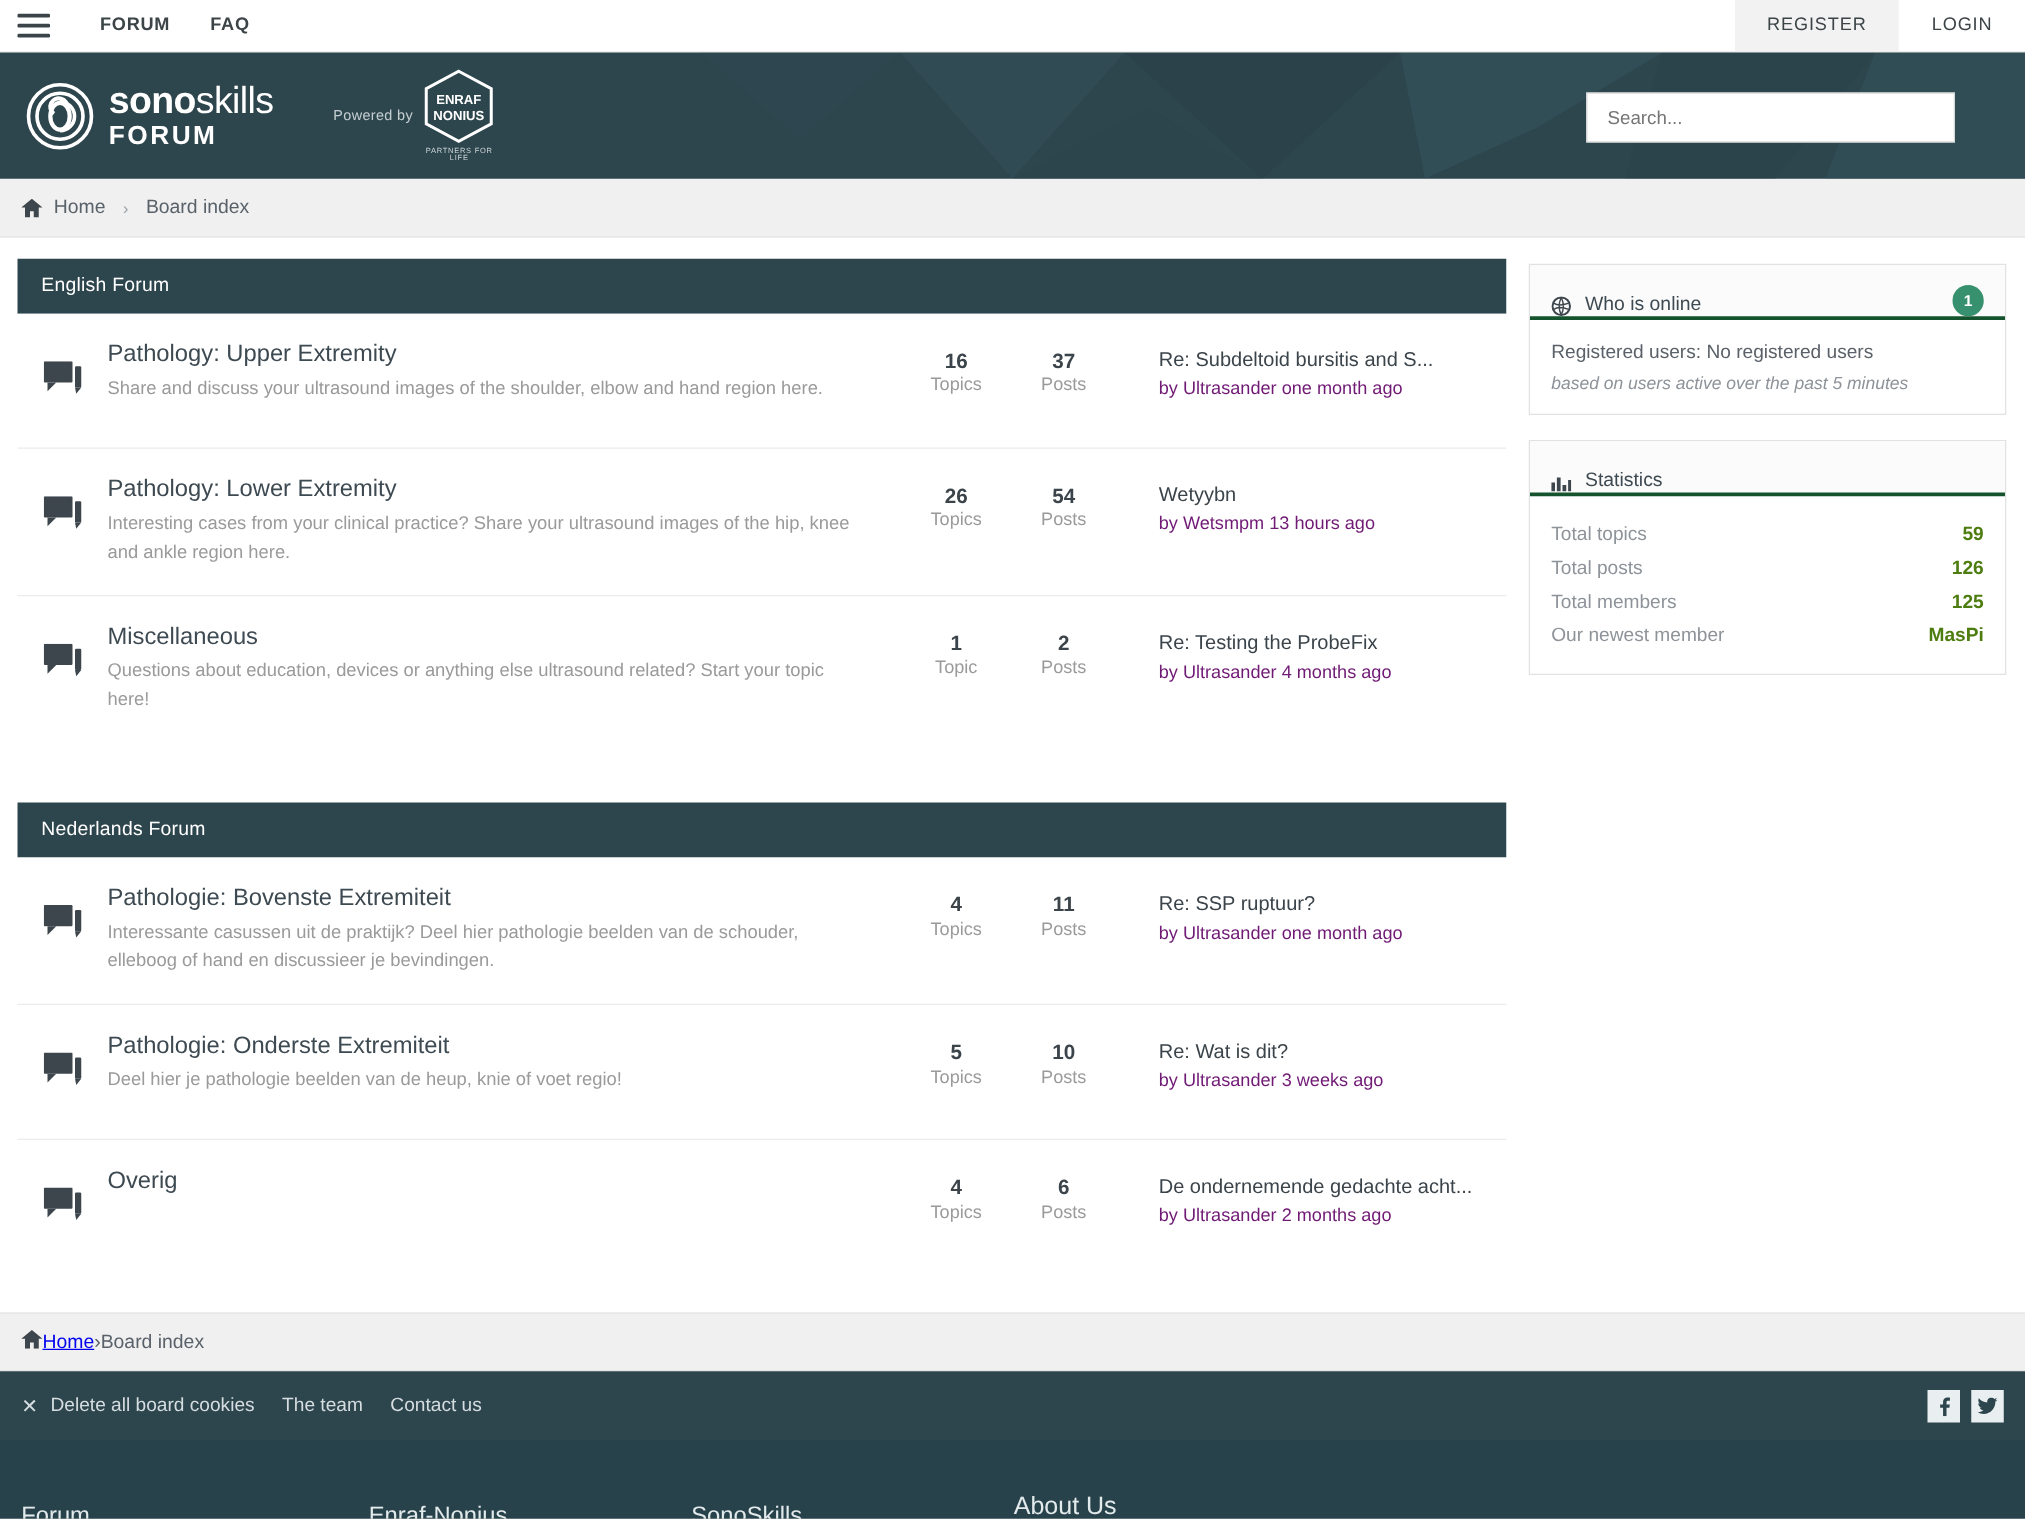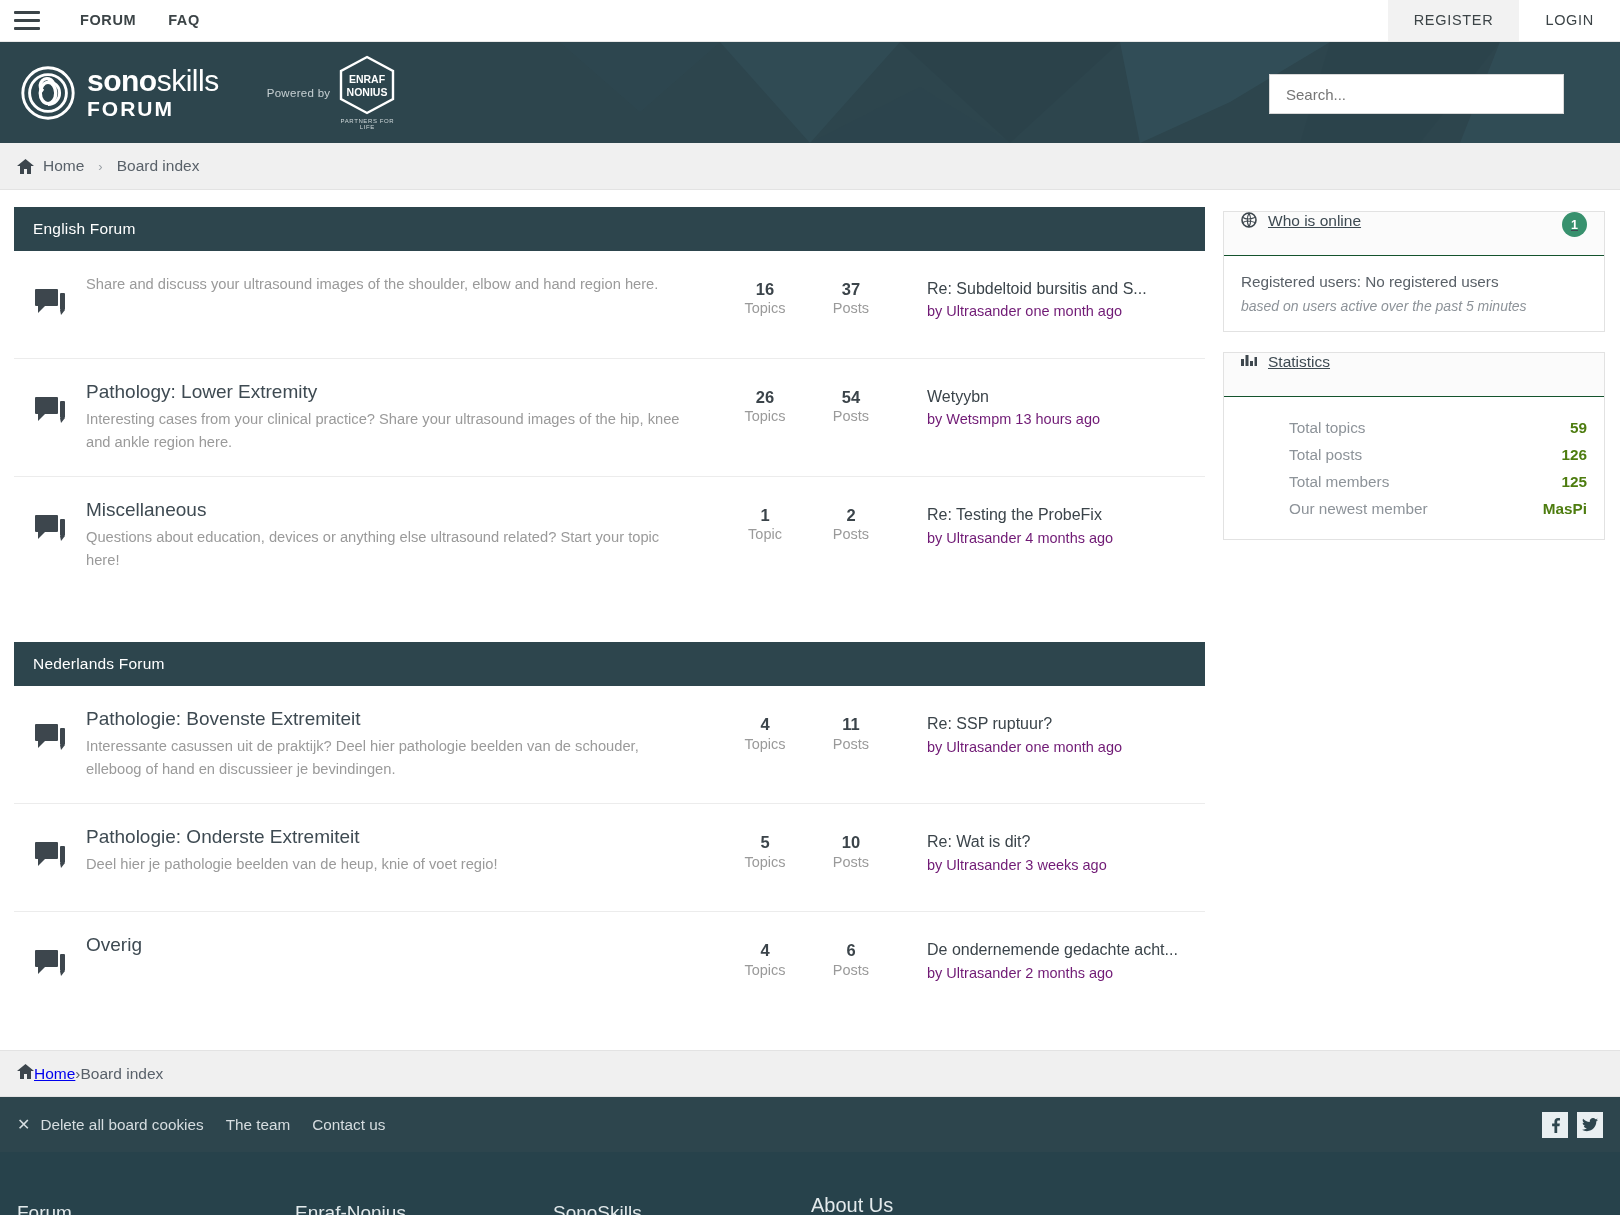--- a/index.html
+++ b/index.html
@@ -115,34 +115,34 @@
   .fstat .l { font-size: 14.5px; color:#9a9a9a; display:block; }
   .flast { flex:1; padding-left: 33px; padding-top:5px; }
   .flast .t { font-size: 16px; color:#3b444a; line-height:1.4; font-weight:400; }
   .flast .m { font-size: 14.5px; color:#701a75; margin-top:3px; }
 
   .sec-gap { height: 48px; }
 
   
   .panel { border:1px solid #e2e2e2; background:#fff; margin-bottom: 20px; }
   .panel-head {
-    height: 44px; display:flex; align-items:flex-start;
-    padding: 0 17px; background:#fbfbfb; border-bottom:1px solid #14532d;
-    font-size:15.5px; color:#3e4a52;text-decoration:underline;
+    height: 44px; display:flex; align-items:flex-end;
+    padding: 0 17px; background:#fbfbfb; border-bottom:3px solid #14532d;
+    font-size:15.5px; color:#3e4a52;
   }
   .panel-head .pico { margin-right:11px; display:flex; align-items:center;}
   .badge {
     margin-left:auto; width: 25px; height: 25px; border-radius:50%;
     background:#38916e; color:#fff; font-size:12.5px;
     display:flex; align-items:center; justify-content:center; font-weight:600;
   }
   .panel-body { padding: 17px; }
   .ponline-l1 { font-size: 15.3px; color:#5a6168; margin-bottom: 7px; }
   .ponline-l2 { font-size: 14px; color:#8d9399; font-style: italic; }
-  .strow { display:flex; align-items:flex-start; padding: 4.5px 0; margin-left: 48px; }
+  .strow { display:flex; align-items:flex-start; padding: 4.5px 0; }
   .strow .k { font-size: 15.3px; color:#8d9399; }
   .strow .v { margin-left:auto; font-size: 15.3px; color:#4d7c0f; font-weight:700; }
 
   
   .bottom-crumbs {
     height: 47px; background:#f0f0f0;
     display:flex; align-items:center; padding-left: 17px;
     font-size: 15.5px; color:#59616a;
     border-top:1px solid #e3e3e3; border-bottom:1px solid #e3e3e3;
     margin-top: 30px;
@@ -266,20 +266,21 @@
       <div class="frow">
         <div class="fico">
           <svg width="31" height="27" viewBox="0 0 31 27">
               <rect x="0" y="0" width="23" height="17" rx="1" fill="#3d464d"></rect>
               <polygon points="3,17 3,24 10,17" fill="#3d464d"></polygon>
               <rect x="25" y="4" width="5" height="17" rx="1" fill="#3d464d"></rect>
               <polygon points="25,21 30,21 26,26" fill="#3d464d"></polygon>
             </svg>
         </div>
         <div class="fbody">
+          <div class="ftitle">Pathology: Upper Extremity</div>
           <div class="fdesc">Share and discuss your ultrasound images of the shoulder, elbow and hand region here.</div>
         </div>
         <div class="fstat">
           <span class="n">16</span>
           <span class="l">Topics</span>
         </div>
         <div class="fstat">
           <span class="n">37</span>
           <span class="l">Posts</span>
         </div>

